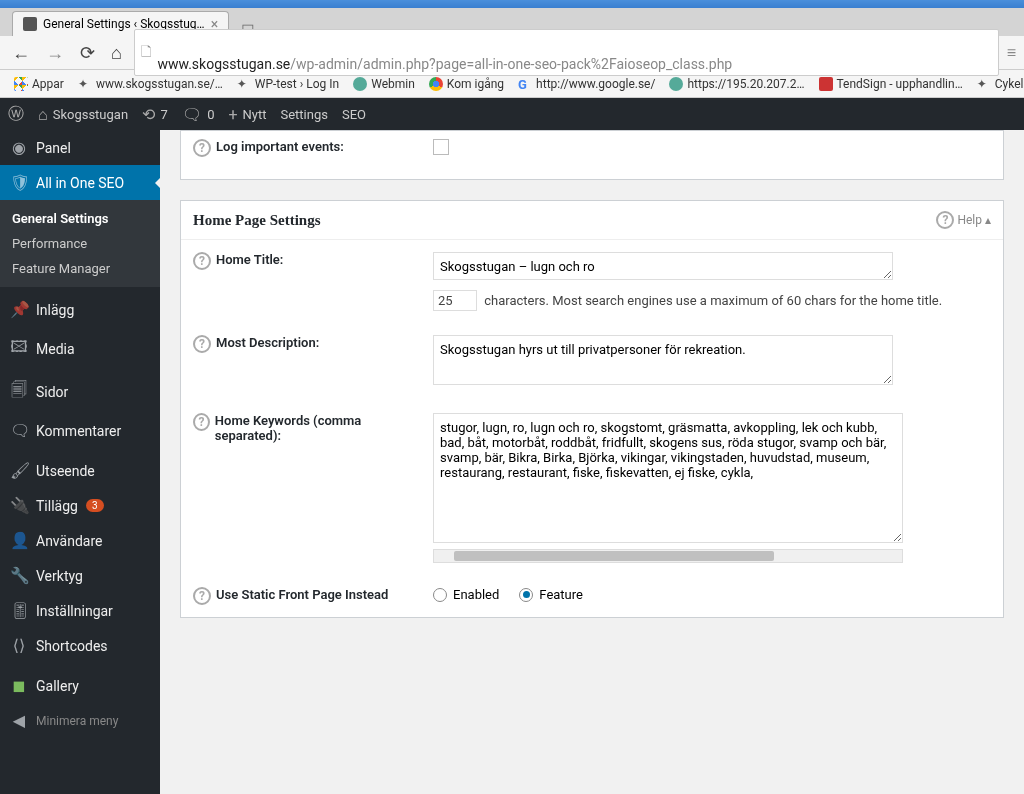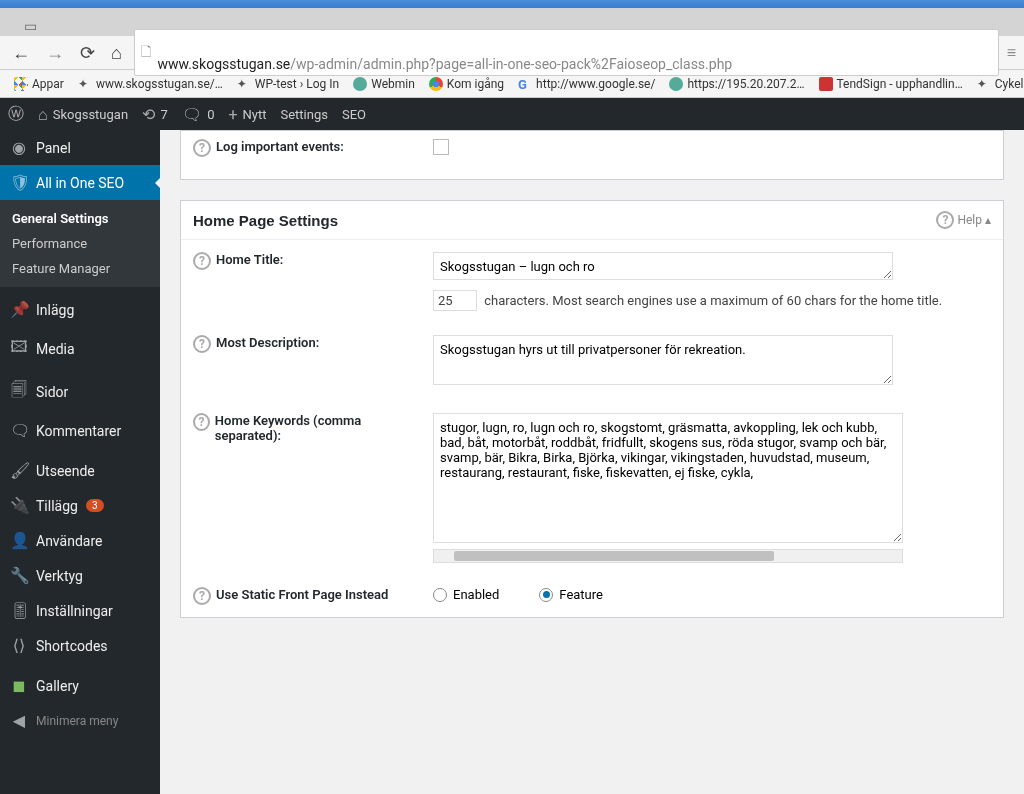--- a/index.html
+++ b/index.html
@@ -48,48 +48,53 @@
 .wp-submenu { background: #32373c; padding: 6px 0; }
 .wp-submenu-item { padding: 5px 12px; color: #ccc; font-size: 13px; }
 .wp-submenu-item.current { color: #fff; font-weight: 600; }
 .wp-menu-sep { height: 5px; }
 .wp-badge { background:#d54e21; color:#fff; border-radius:10px; font-size:10px; padding:1px 6px; }
 
 
 .wp-content { flex: 1; padding: 0 20px 20px; overflow-y: auto; background: #f1f1f1; }
 .postbox { background: #fff; border: 1px solid #ccd0d4; margin-top: 20px; }
 .postbox-header { padding: 10px 12px; border-bottom: 1px solid #eee; display: flex; justify-content: space-between; align-items: center; }
-.postbox-title { font-size: 15px; font-weight: 600; font-family: Liberation Sans, sans-serif; color: #23282d; }
+.postbox-title { font-size: 15px; font-weight: 600; font-family: Liberation Serif, serif; color: #23282d; }
 .help-link { color: #888; font-size: 12px; display: flex; align-items: center; gap: 3px; }
 .field-row { display: flex; padding: 12px; gap: 20px; }
 .field-label { width: 220px; display: flex; align-items: flex-start; gap: 5px; font-size: 13px; font-weight: 600; color: #23282d; }
 .help-icon { width: 18px; height: 18px; border: 2px solid #aaa; border-radius: 50%; display: inline-flex; align-items: center; justify-content: center; font-size: 12px; color: #aaa; font-weight: bold; }
 .field-input { flex: 1; }
 .field-input textarea, .field-input input[type=text] { width: 460px; border: 1px solid #ddd; padding: 6px 6px; font-size: 13px; font-family: inherit; resize: both; }
 .field-input textarea.short { height: 28px; }
 .field-input textarea.med { height: 50px; }
 .field-input textarea.tall { height: 130px; width: 470px; }
 .count-wrap { margin-top: 6px; font-size: 13px; color: #444; }
 .count-box { width: 44px; border: 1px solid #ddd; padding: 2px 4px; text-align: left; display: inline-block; background: #fff; margin-right:4px; }
 .checkbox-empty { width: 16px; height: 16px; border: 1px solid #bbb; background: #fff; display: inline-block; }
-.radio-group { display: flex; gap: 40px; font-size: 13px; }
+.radio-group { display: flex; gap: 20px; font-size: 13px; }
 .radio-item { display: flex; align-items: center; gap: 6px; }
 .radio-circle { width: 14px; height: 14px; border: 1px solid #888; border-radius: 50%; display: inline-flex; align-items: center; justify-content: center; }
 .radio-circle.checked::after { content:''; width:7px; height:7px; background:#0073aa; border-radius:50%; }
 .log-row { display: flex; padding: 8px 12px 20px; gap: 20px; background: #fff; margin-top: 0; border: 1px solid #ccd0d4; border-top: none; }
 
 .scroll-hint { width: 470px; height: 14px; background: #f0f0f0; border: 1px solid #ddd; margin-top: 2px; position: relative; }
 .scroll-thumb { position: absolute; left: 20px; top: 1px; width: 320px; height: 10px; background: #c0c0c0; border-radius: 2px; }
 </style>
 </head>
 <body>
 
 <div class="browser-top"></div>
 
 <div class="tab-bar">
+  <div class="tab">
+    <span class="tab-favicon"></span>
+    <span>General Settings ‹ Skogsstug…</span>
+    <span class="tab-close">×</span>
+  </div>
   <span class="new-tab">▭</span>
 </div>
 
 <div class="addr-bar">
   <span class="nav-btn active">←</span>
   <span class="nav-btn">→</span>
   <span class="nav-btn active">⟳</span>
   <span class="nav-btn active">⌂</span>
   <div class="addr-input-wrap">
     <span class="addr-icon">🗋</span>

